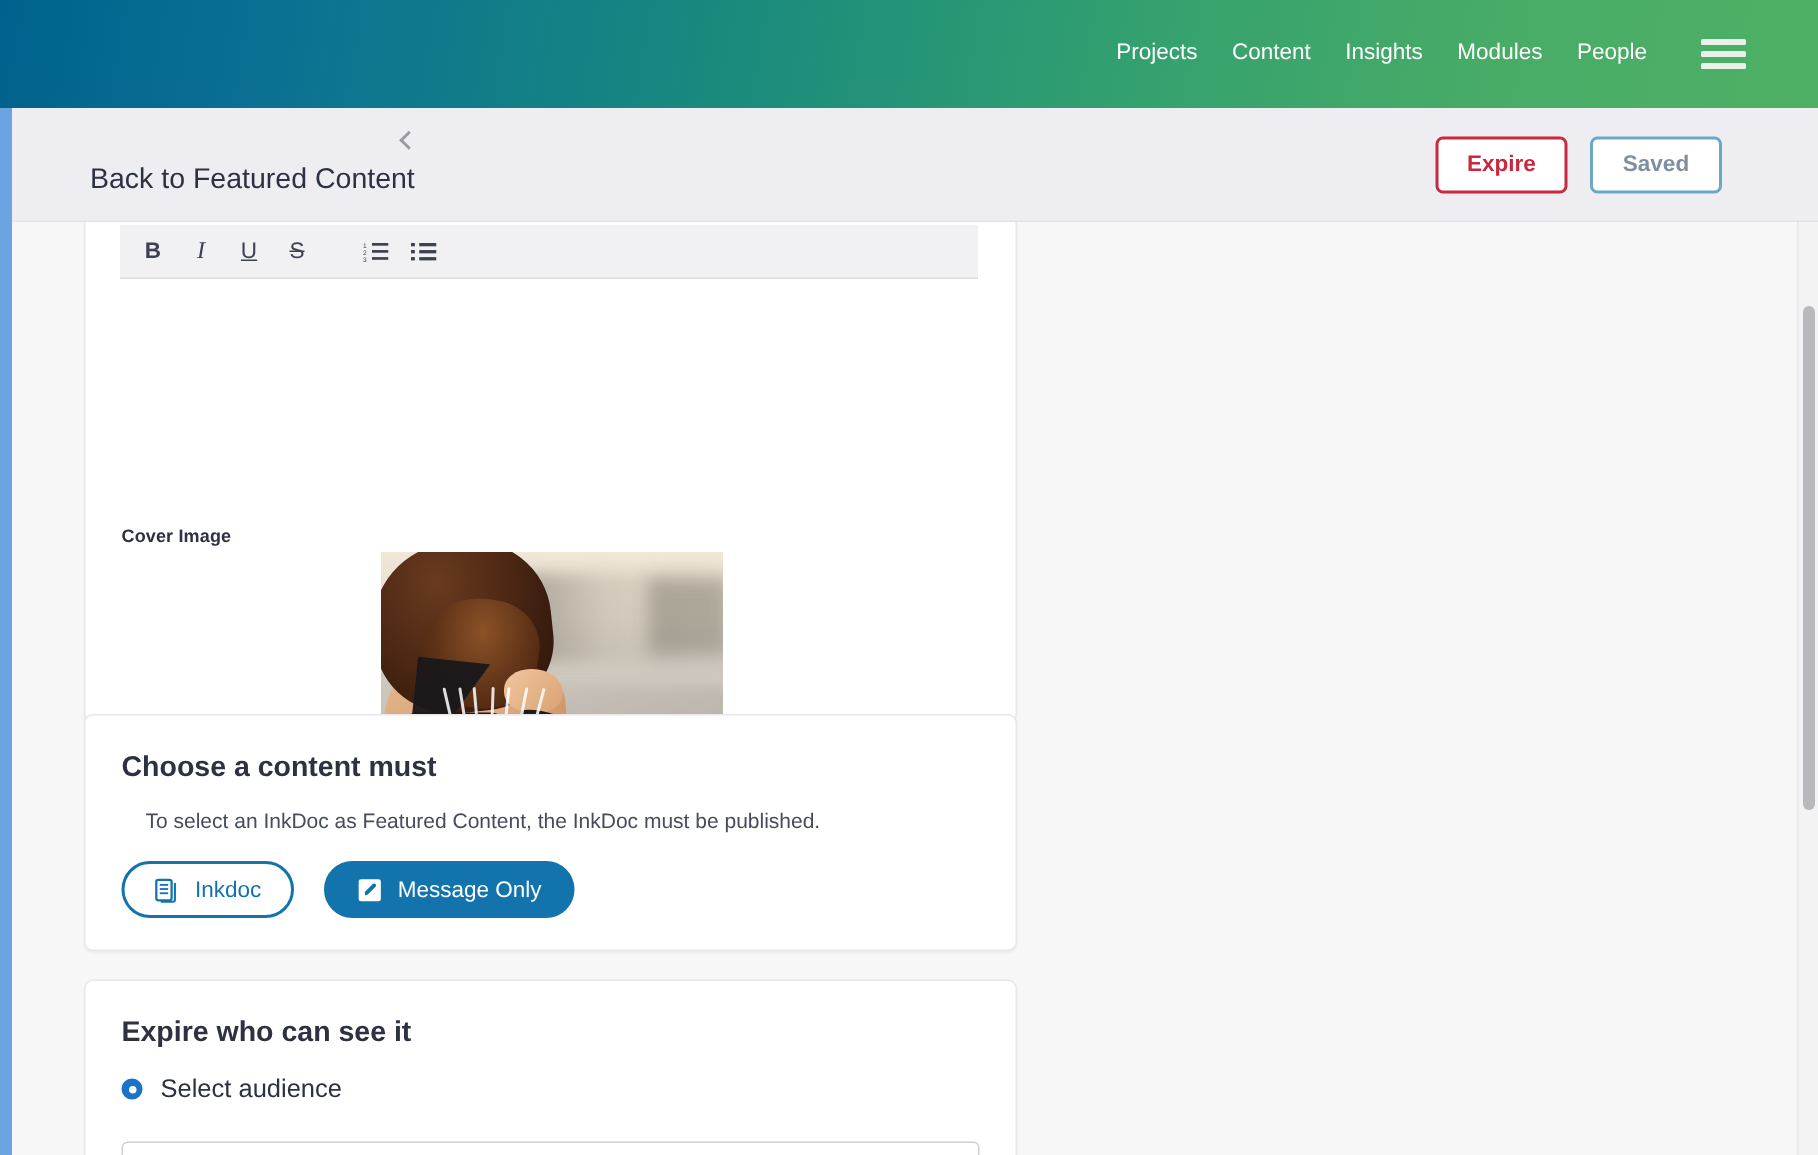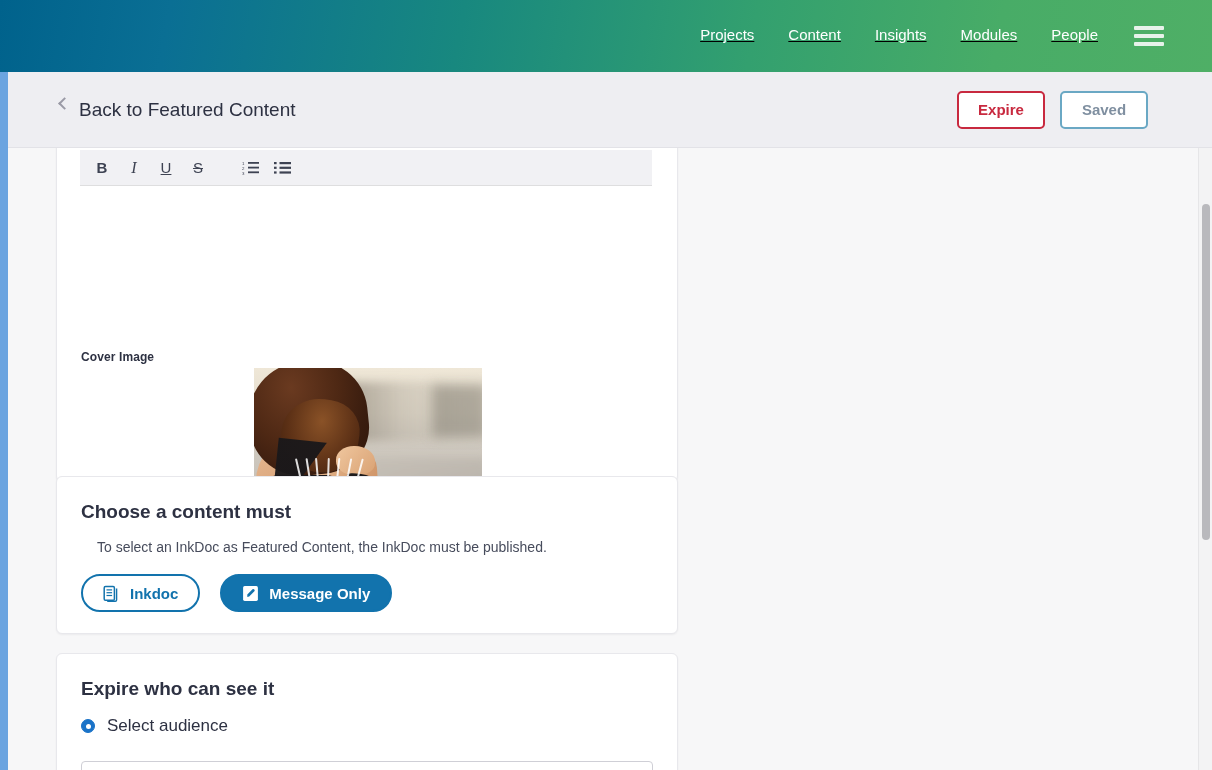--- a/index.html
+++ b/index.html
@@ -31,21 +31,21 @@
   .brand { display: flex; align-items: center; margin-left: 50px; gap: 14px; }
   .logo-dots { width: 40px; height: 36px; position: relative; }
   .logo-dots i {
     position: absolute; width: 8px; height: 8px;
     border-radius: 50%; background: #fff; display: block;
   }
   .brand-text { font-size: 25px; color: #fff; letter-spacing: .2px; }
   .brand-text .b1 { font-weight: 400; }
   .brand-text .b2 { font-weight: 300; opacity: .93; margin-left: 7px; }
 
-  .nav { display: flex; align-items: center; gap: 30px; margin-left: auto; text-decoration: underline; }
+  .nav { display: flex; align-items: center; gap: 19px; margin-left: auto; }
   .nav-item {
     position: relative;
     font-size: 15px; color: #ffffff; padding: 6px 2px 9px;
     cursor: pointer; white-space: nowrap;
   }
   .nav-item.active::after {
     content: ""; position: absolute; left: 0; right: 0; bottom: 0;
     height: 2px; background: #fff;
   }
   .hamburger {
@@ -59,22 +59,22 @@
   
   .subbar {
     position: absolute; left: 0; top: 72px;
     width: 1212px; height: 76px;
     background: #eeeef2;
     border-bottom: 1px solid #e2e2e7;
     display: flex; align-items: center;
     z-index: 25;
   }
   .back-link {
-    display: flex; align-items: flex-start; gap: 10px;
-    margin-left: 60px; cursor: pointer;
+    display: flex; align-items: flex-end; gap: 10px;
+    margin-left: 60px; cursor: pointer; flex-direction: column;
   }
   .chev-left {
     width: 9px; height: 9px; border-left: 2px solid #9a9aa6; border-bottom: 2px solid #9a9aa6;
     transform: rotate(45deg); display: block; margin-bottom: 1px;
   }
   .back-label { font-size: 19px; color: #2d3142; }
 
   .subbar-actions { margin-left: auto; margin-right: 64px; display: flex; gap: 15px; text-align: right; }
   .btn-outline {
     height: 38px; min-width: 88px; padding: 0 18px;
@@ -228,21 +228,21 @@
     font-size: 19px; font-weight: 700; color: #2d3142;
   }
   .card-sub {
     position: absolute; left: 40px; top: 62px;
     font-size: 14px; color: #474c5c;
   }
   .pill-row { position: absolute; left: 24px; top: 97px; display: flex; gap: 20px; }
   .pill {
     height: 38px; padding: 0 20px; border-radius: 20px;
     display: flex; align-items: center; gap: 10px;
-    font-size: 15px; font-weight: 700; cursor: pointer;
+    font-size: 15px; font-weight: 400; cursor: pointer;
   }
   .pill-outline { border: 2px solid #1273ad; color: #1273ad; background: #fff; }
   .pill-filled  { border: 2px solid #1273ad; color: #fff; background: #1273ad; }
   .pill svg { display: block; }
 
   
   .card-aud { top: 505px; height: 160px; }
   .radio-row {
     position: absolute; left: 24px; top: 62px;
     display: flex; align-items: center; gap: 12px; cursor: pointer;

